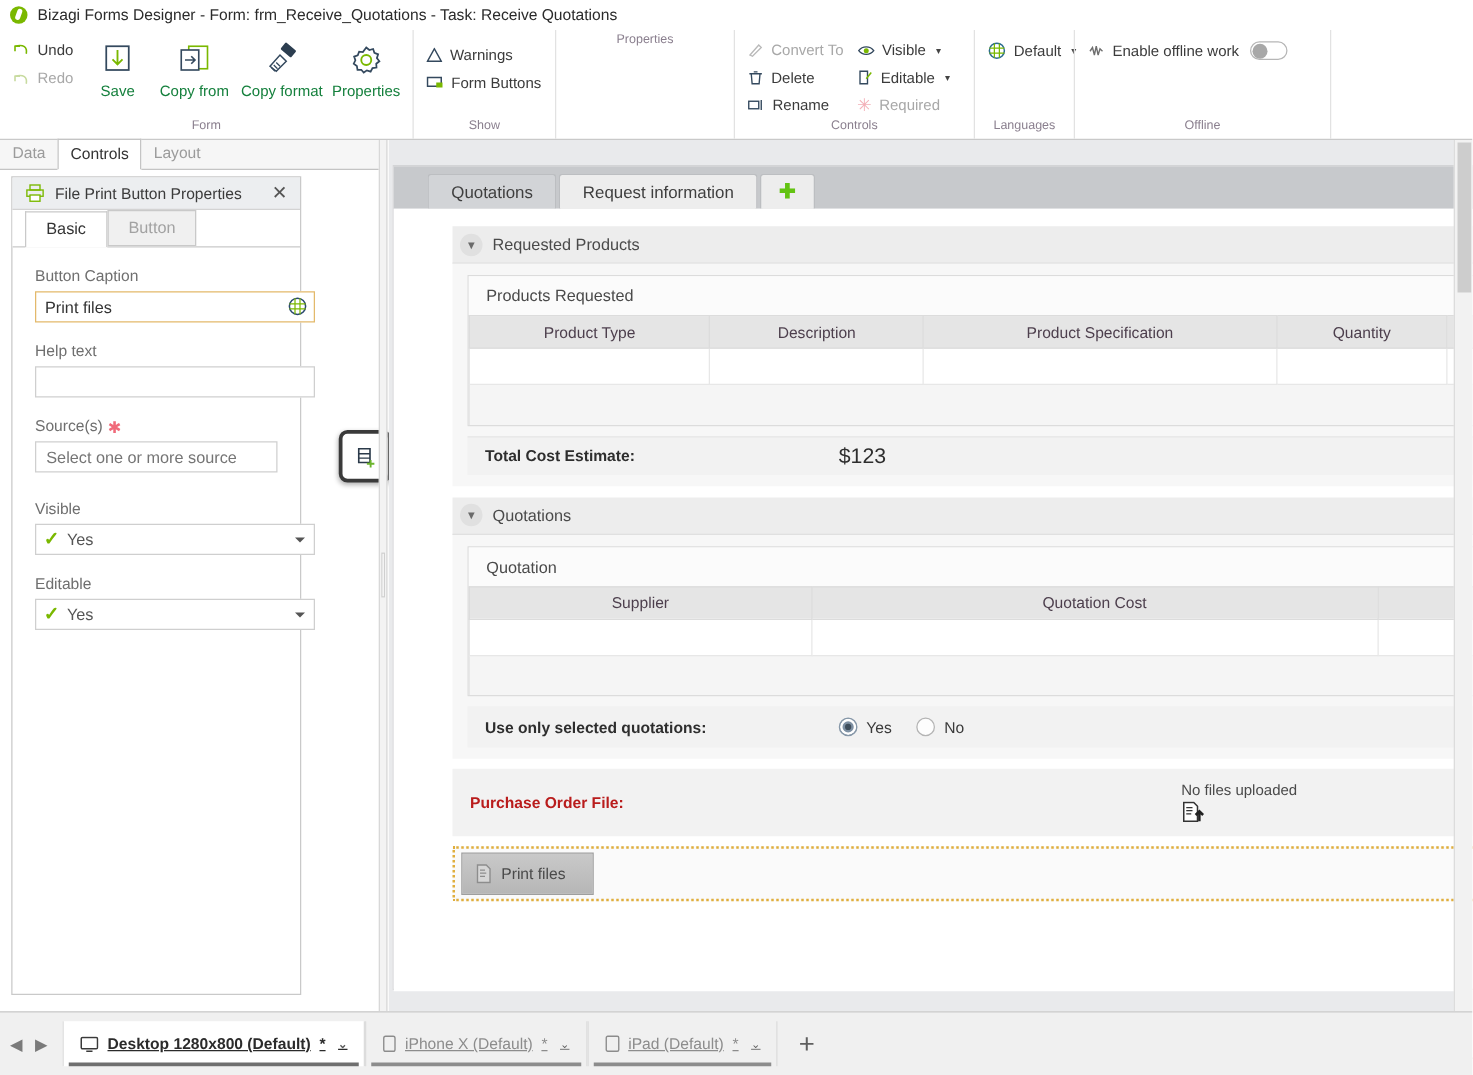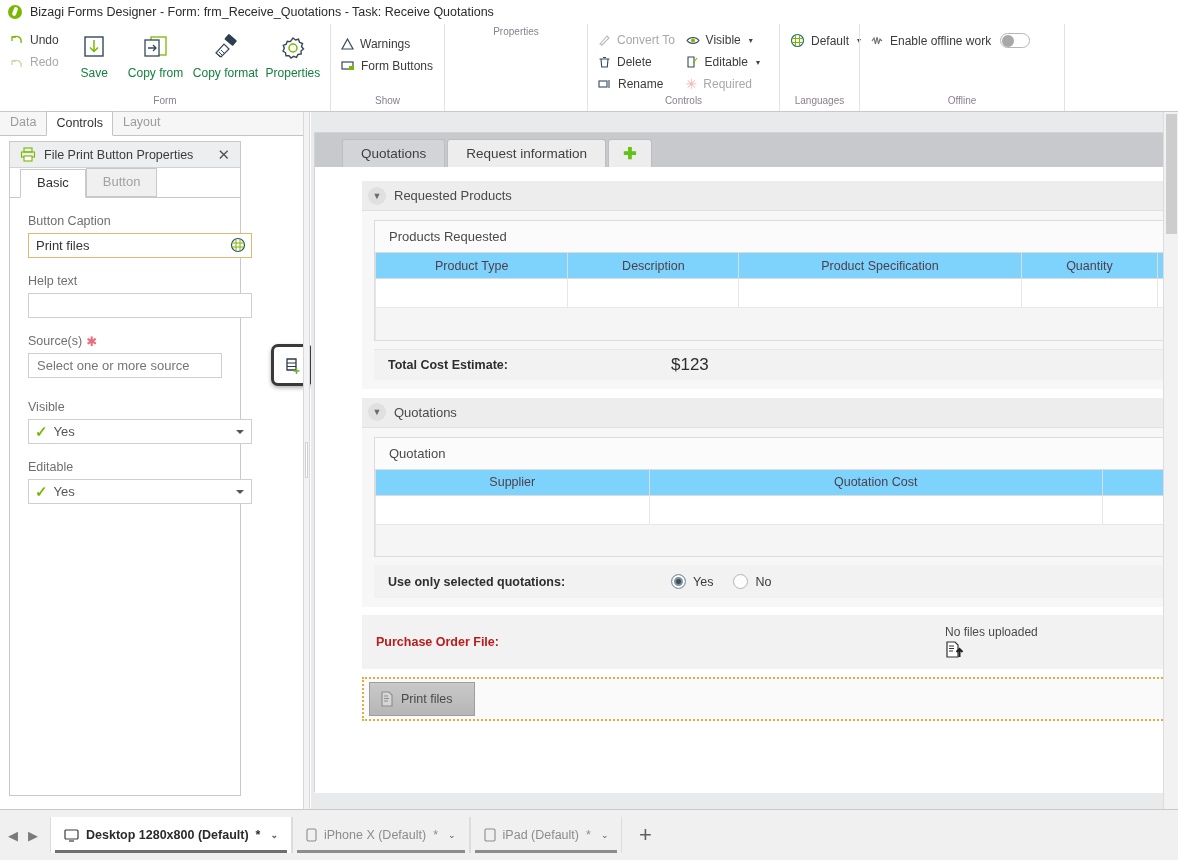--- a/index.html
+++ b/index.html
@@ -175,21 +175,21 @@
     width: 18px; height: 18px; border-radius: 50%; background: #e0e0e0;
     display: flex; align-items: center; justify-content: center; font-size: 9px; color: #6b6b6b;
   }
   .grp-title { font-size: 13px; color: #4a4a4a; }
   .grp-body { background: #f7f7f7; padding: 9px 10px 9px 12px; }
 
   .tbl-wrap { border: 1px solid #dcdcdc; background: #fbfbfb; }
   .tbl-caption { font-size: 13px; color: #4a4a4a; padding: 8px 0 8px 14px; background: #fbfbfb; }
   table.grid { width: 100%; border-collapse: collapse; table-layout: fixed; }
   table.grid th {
-    background: #7dd3fc; border: 1px solid #dcdcdc; font-weight: normal;
+    background: #e5e5e5; border: 1px solid #dcdcdc; font-weight: normal;
     font-size: 12.5px; color: #4d3f4d; height: 26px; 
   }
   table.grid td { background: #ffffff; border: 1px solid #e7e7e7; height: 29px; }
   table.grid tr.alt td { background: #f5f5f5; height: 32px; border-bottom: none; }
 
   .total-row {
     display: flex; align-items: center; background: #f2f2f2; height: 31px;
     padding-left: 14px; margin-top: 8px; border-top: 1px solid #e6e6e6;
   }
   .total-lbl { font-size: 12.5px; color: #2e2e2e; font-weight: bold; width: 283px; }
@@ -242,21 +242,21 @@
     position: absolute; left: 0; bottom: 0; width: 1178px; height: 51px;
     background: #f0f0f0; border-top: 1px solid #c9c9c9;
     display: flex; align-items: center; padding-left: 4px;
   }
   .navarrows { display: flex; align-items: center; gap: 2px; margin-right: 8px; }
   .navarrow { width: 18px; height: 24px; display: flex; align-items: center; justify-content: center;
               font-size: 13px; color: #7a7a7a; }
   .dtab {
     height: 36px; display: flex; align-items: center; gap: 7px;
     padding: 0 13px; font-size: 12.5px; color: #8c8c8c; position: relative;
-    border-left: 1px solid #dcdcdc; border-right: 1px solid #dcdcdc; background: #f0f0f0;
+    border-left: 1px solid #dcdcdc; border-right: 1px solid #dcdcdc; background: #f0f0f0; text-decoration: underline;
   }
   .dtab.active { color: #2b2b2b; font-weight: bold; background: #ffffff; }
   .dtab::after {
     content: ""; position: absolute; left: 4px; right: 4px; bottom: 0; height: 3px; background: #8c8c8c;
   }
   .dtab.active::after { background: #6f6f6f; }
   .dtab .chevd { font-size: 9px; color: #5a5a5a; margin-left: 3px; }
   .dtab .star { color: #2b2b2b; }
   .addbtn { width: 46px; height: 36px; display: flex; align-items: center; justify-content: center;
             font-size: 22px; color: #5f5f5f; font-weight: 300; }

